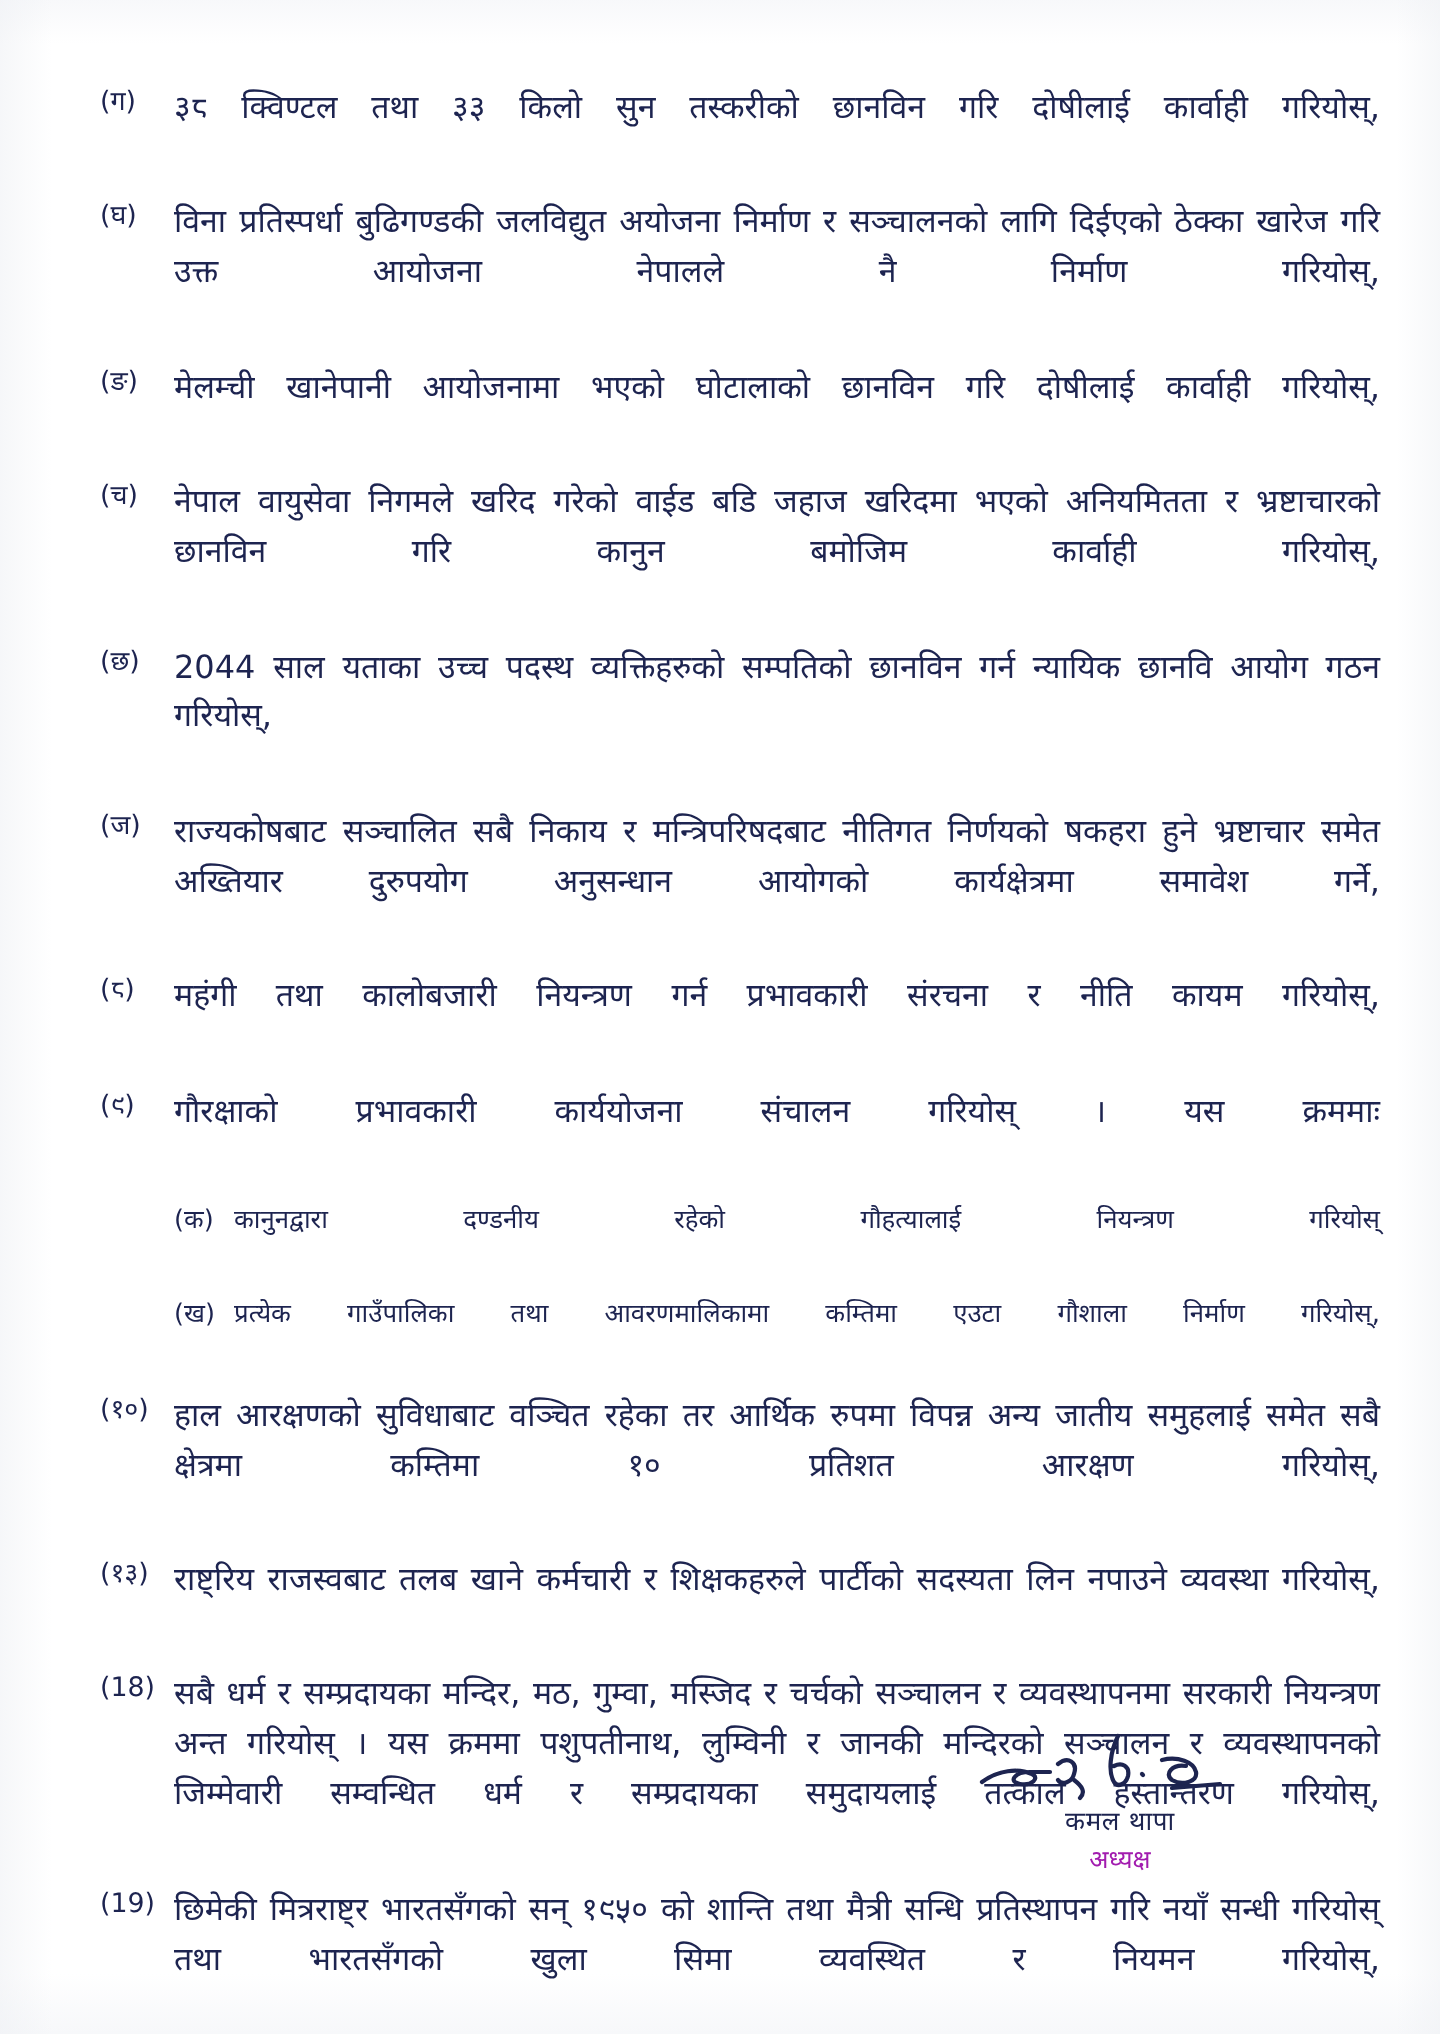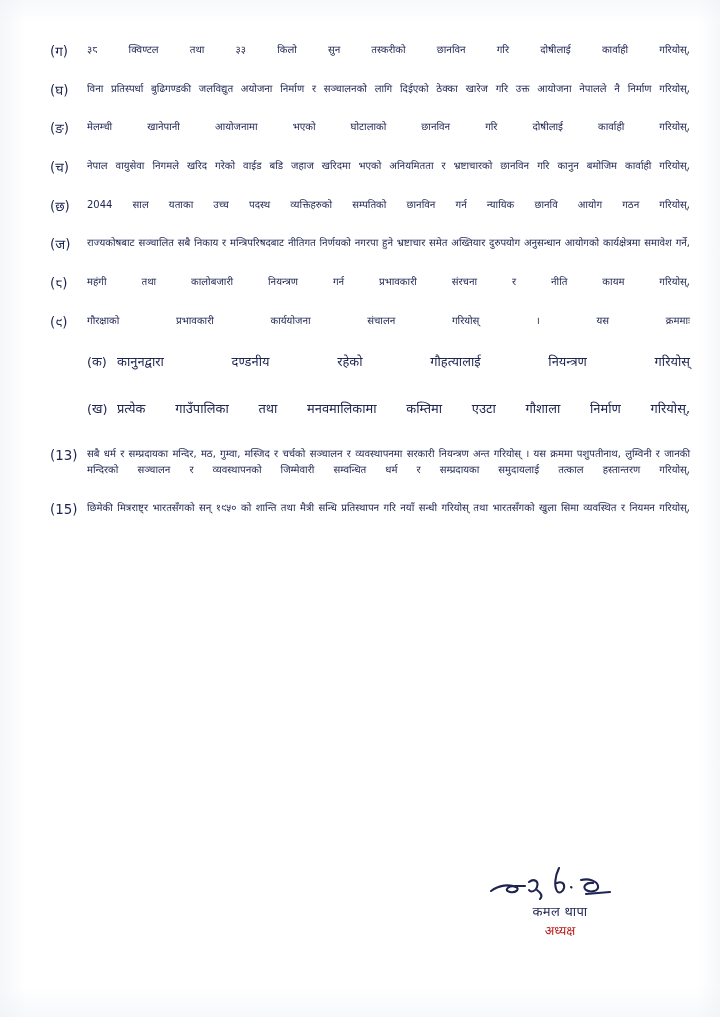--- a/index.html
+++ b/index.html
@@ -59,21 +59,21 @@
   }
 
   .clause.sub .marker {
     min-width: 26px;
     font-size: 12.8px;
   }
 
   .clause-text {
     flex: 1 1 auto;
     color: #1d2450;
-    font-size: 10px;
+    font-size: 16px;
     line-height: 1.56;
     text-align: justify;
     text-justify: inter-word;
     word-spacing: 0.4px;
   }
 
   .clause.sub .clause-text {
     font-size: 12.9px;
   }
 
@@ -104,23 +104,24 @@
   }
 
   .sig-name {
     color: #1d2450;
     font-size: 13px;
     line-height: 1.5;
     letter-spacing: 0.3px;
   }
 
   .sig-title {
-    color: #b91c1c;
+    color: #a21caf;
     font-size: 12.6px;
     line-height: 1.5;
+    font-family: Liberation Mono, monospace;
   }
 </style>
 </head>
 <body>
 
 <div class="page">
 
   <div class="scan-tint"></div>
 
   <div class="doc-body">
@@ -139,44 +140,52 @@
       <div class="clause">
         <span class="marker">(च)</span>
         <span class="clause-text">नेपाल वायुसेवा निगमले खरिद गरेको वाईड बडि जहाज खरिदमा भएको अनियमितता र भ्रष्टाचारको छानविन गरि कानुन बमोजिम कार्वाही गरियोस्,</span>
       </div>
       <div class="clause">
         <span class="marker">(छ)</span>
         <span class="clause-text">2044 साल यताका उच्च पदस्थ व्यक्तिहरुको सम्पतिको छानविन गर्न न्यायिक छानवि आयोग गठन गरियोस्,</span>
       </div>
       <div class="clause">
         <span class="marker">(ज)</span>
-        <span class="clause-text">राज्यकोषबाट सञ्चालित सबै निकाय र मन्त्रिपरिषदबाट नीतिगत निर्णयको नगरपा हुने भ्रष्टाचार समेत अख्तियार दुरुपयोग अनुसन्धान आयोगको कार्यक्षेत्रमा समावेश गर्ने,</span>
+        <span class="clause-text">राज्यकोषबाट सञ्चालित सबै निकाय र मन्त्रिपरिषदबाट नीतिगत निर्णयको षकहरा हुने भ्रष्टाचार समेत अख्तियार दुरुपयोग अनुसन्धान आयोगको कार्यक्षेत्रमा समावेश गर्ने,</span>
       </div>
       <div class="clause">
         <span class="marker">(८)</span>
         <span class="clause-text">महंगी तथा कालोबजारी नियन्त्रण गर्न प्रभावकारी संरचना र नीति कायम गरियोस्,</span>
       </div>
       <div class="clause">
         <span class="marker">(९)</span>
         <span class="clause-text">गौरक्षाको प्रभावकारी कार्ययोजना संचालन गरियोस् । यस क्रममाः</span>
       </div>
       <div class="clause sub">
         <span class="marker">(क)</span>
         <span class="clause-text">कानुनद्वारा दण्डनीय रहेको गौहत्यालाई नियन्त्रण गरियोस्</span>
       </div>
       <div class="clause sub">
         <span class="marker">(ख)</span>
-        <span class="clause-text">प्रत्येक गाउँपालिका तथा मनवमालिकामा कम्तिमा एउटा गौशाला निर्माण गरियोस्,</span>
-      </div>
-      <div class="clause">
-        <span class="marker">(13)</span>
+        <span class="clause-text">प्रत्येक गाउँपालिका तथा आवरणमालिकामा कम्तिमा एउटा गौशाला निर्माण गरियोस्,</span>
+      </div>
+      <div class="clause">
+        <span class="marker">(१०)</span>
+        <span class="clause-text">हाल आरक्षणको सुविधाबाट वञ्चित रहेका तर आर्थिक रुपमा विपन्न  अन्य जातीय समुहलाई समेत सबै क्षेत्रमा कम्तिमा १० प्रतिशत आरक्षण गरियोस्,</span>
+      </div>
+      <div class="clause">
+        <span class="marker">(१३)</span>
+        <span class="clause-text">राष्ट्रिय राजस्वबाट तलब खाने कर्मचारी र शिक्षकहरुले पार्टीको सदस्यता लिन नपाउने व्यवस्था गरियोस्,</span>
+      </div>
+      <div class="clause">
+        <span class="marker">(18)</span>
         <span class="clause-text">सबै धर्म र सम्प्रदायका मन्दिर, मठ, गुम्वा, मस्जिद र चर्चको सञ्चालन र व्यवस्थापनमा सरकारी नियन्त्रण अन्त गरियोस् । यस क्रममा  पशुपतीनाथ, लुम्विनी र  जानकी मन्दिरको सञ्चालन र व्यवस्थापनको जिम्मेवारी सम्वन्धित धर्म र सम्प्रदायका समुदायलाई तत्काल हस्तान्तरण गरियोस्,</span>
       </div>
       <div class="clause">
-        <span class="marker">(15)</span>
+        <span class="marker">(19)</span>
         <span class="clause-text">छिमेकी मित्रराष्ट्र भारतसँगको सन् १९५० को शान्ति तथा मैत्री सन्धि प्रतिस्थापन गरि नयाँ सन्धी गरियोस् तथा भारतसँगको खुला सिमा व्यवस्थित र नियमन गरियोस्,</span>
       </div>
     </div>
 
   <div class="signature-block">
     <span class="signature-mark">
       <svg width="150" height="46" viewBox="0 0 150 46" aria-hidden="true">
         <g fill="none" stroke="#1d2450" stroke-width="2.1" stroke-linecap="round" stroke-linejoin="round">
           <path d="M6 31 C14 25, 24 24, 31 27 C35 29, 31 33, 25 32 C19 31, 22 26, 30 26 L40 26"></path>
           <path d="M44 22 C49 18, 54 21, 52 27 C51 31, 46 33, 44 30"></path>

